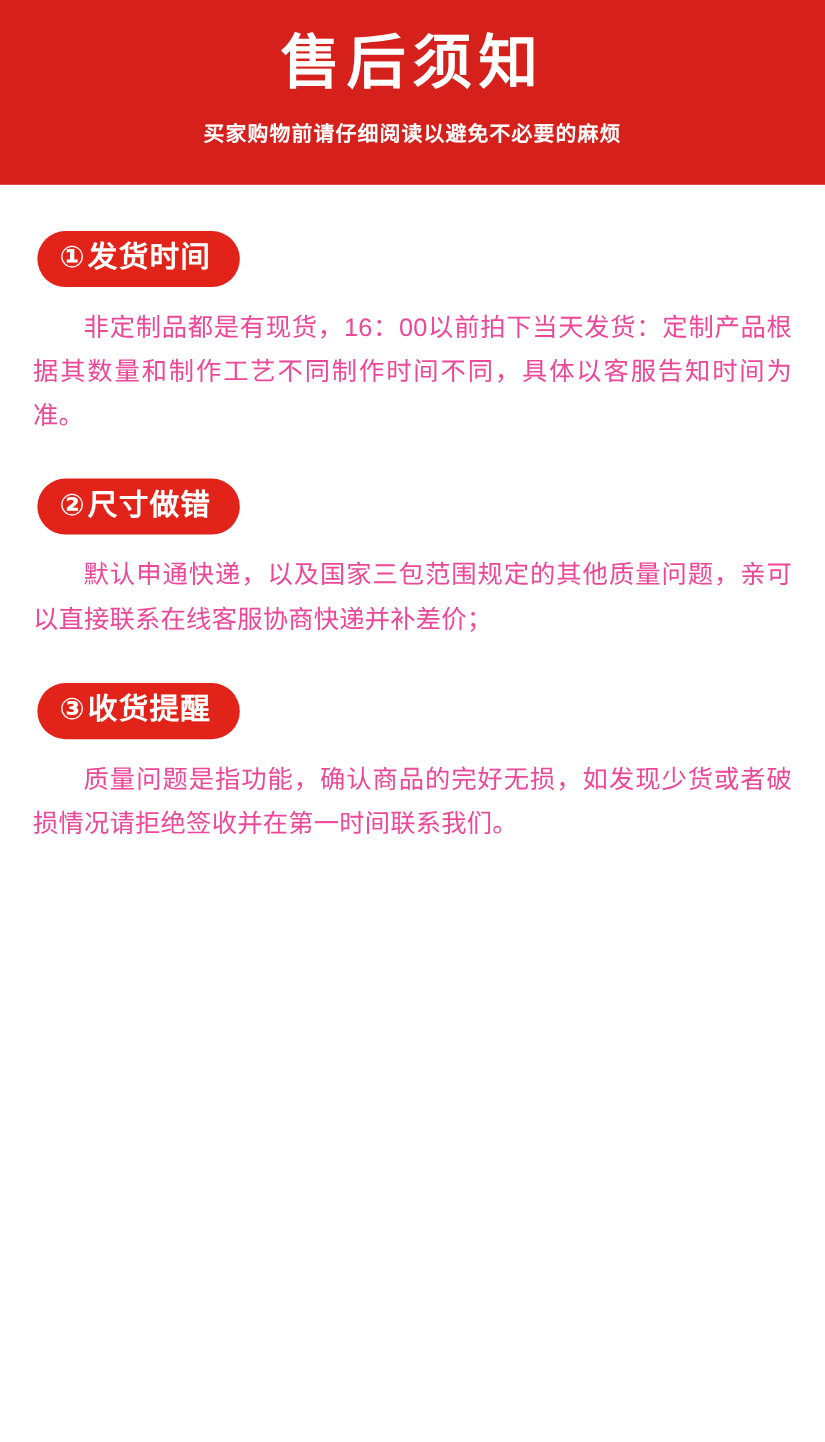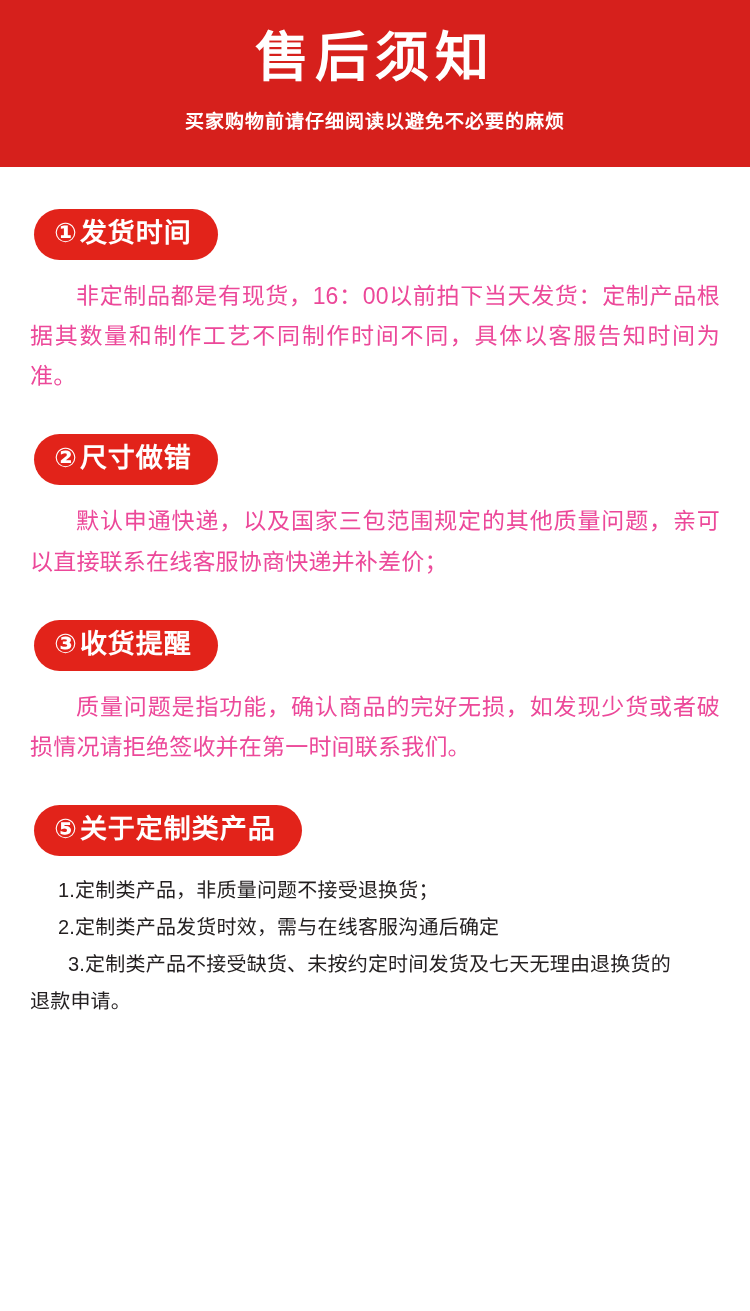--- a/index.html
+++ b/index.html
@@ -119,28 +119,15 @@
     </div>
 
     <div class="section">
       <div class="pill">
         <span class="num">③</span><span>收货提醒</span>
       </div>
       <div class="para">质量问题是指功能，确认商品的完好无损，如发现少货或者破损情况请拒绝签收并在第一时间联系我们。</div>
     </div>
 
 
-    <div class="section">
-      <div class="pill">
-        <span class="num">⑤</span><span>关于定制类产品</span>
-      </div>
-      <div class="list">
-        <div class="list-item">1.定制类产品，非质量问题不接受退换货；</div>
-        <div class="list-item">2.定制类产品发货时效，需与在线客服沟通后确定</div>
-        <div class="list-item wrap">
-          <span>3.定制类产品不接受缺货、未按约定时间发货及七天无理由退换货的</span>
-          <span class="cont">退款申请。</span>
-        </div>
-      </div>
-    </div>
 
   </div>
 </div>
 
 </body></html>

